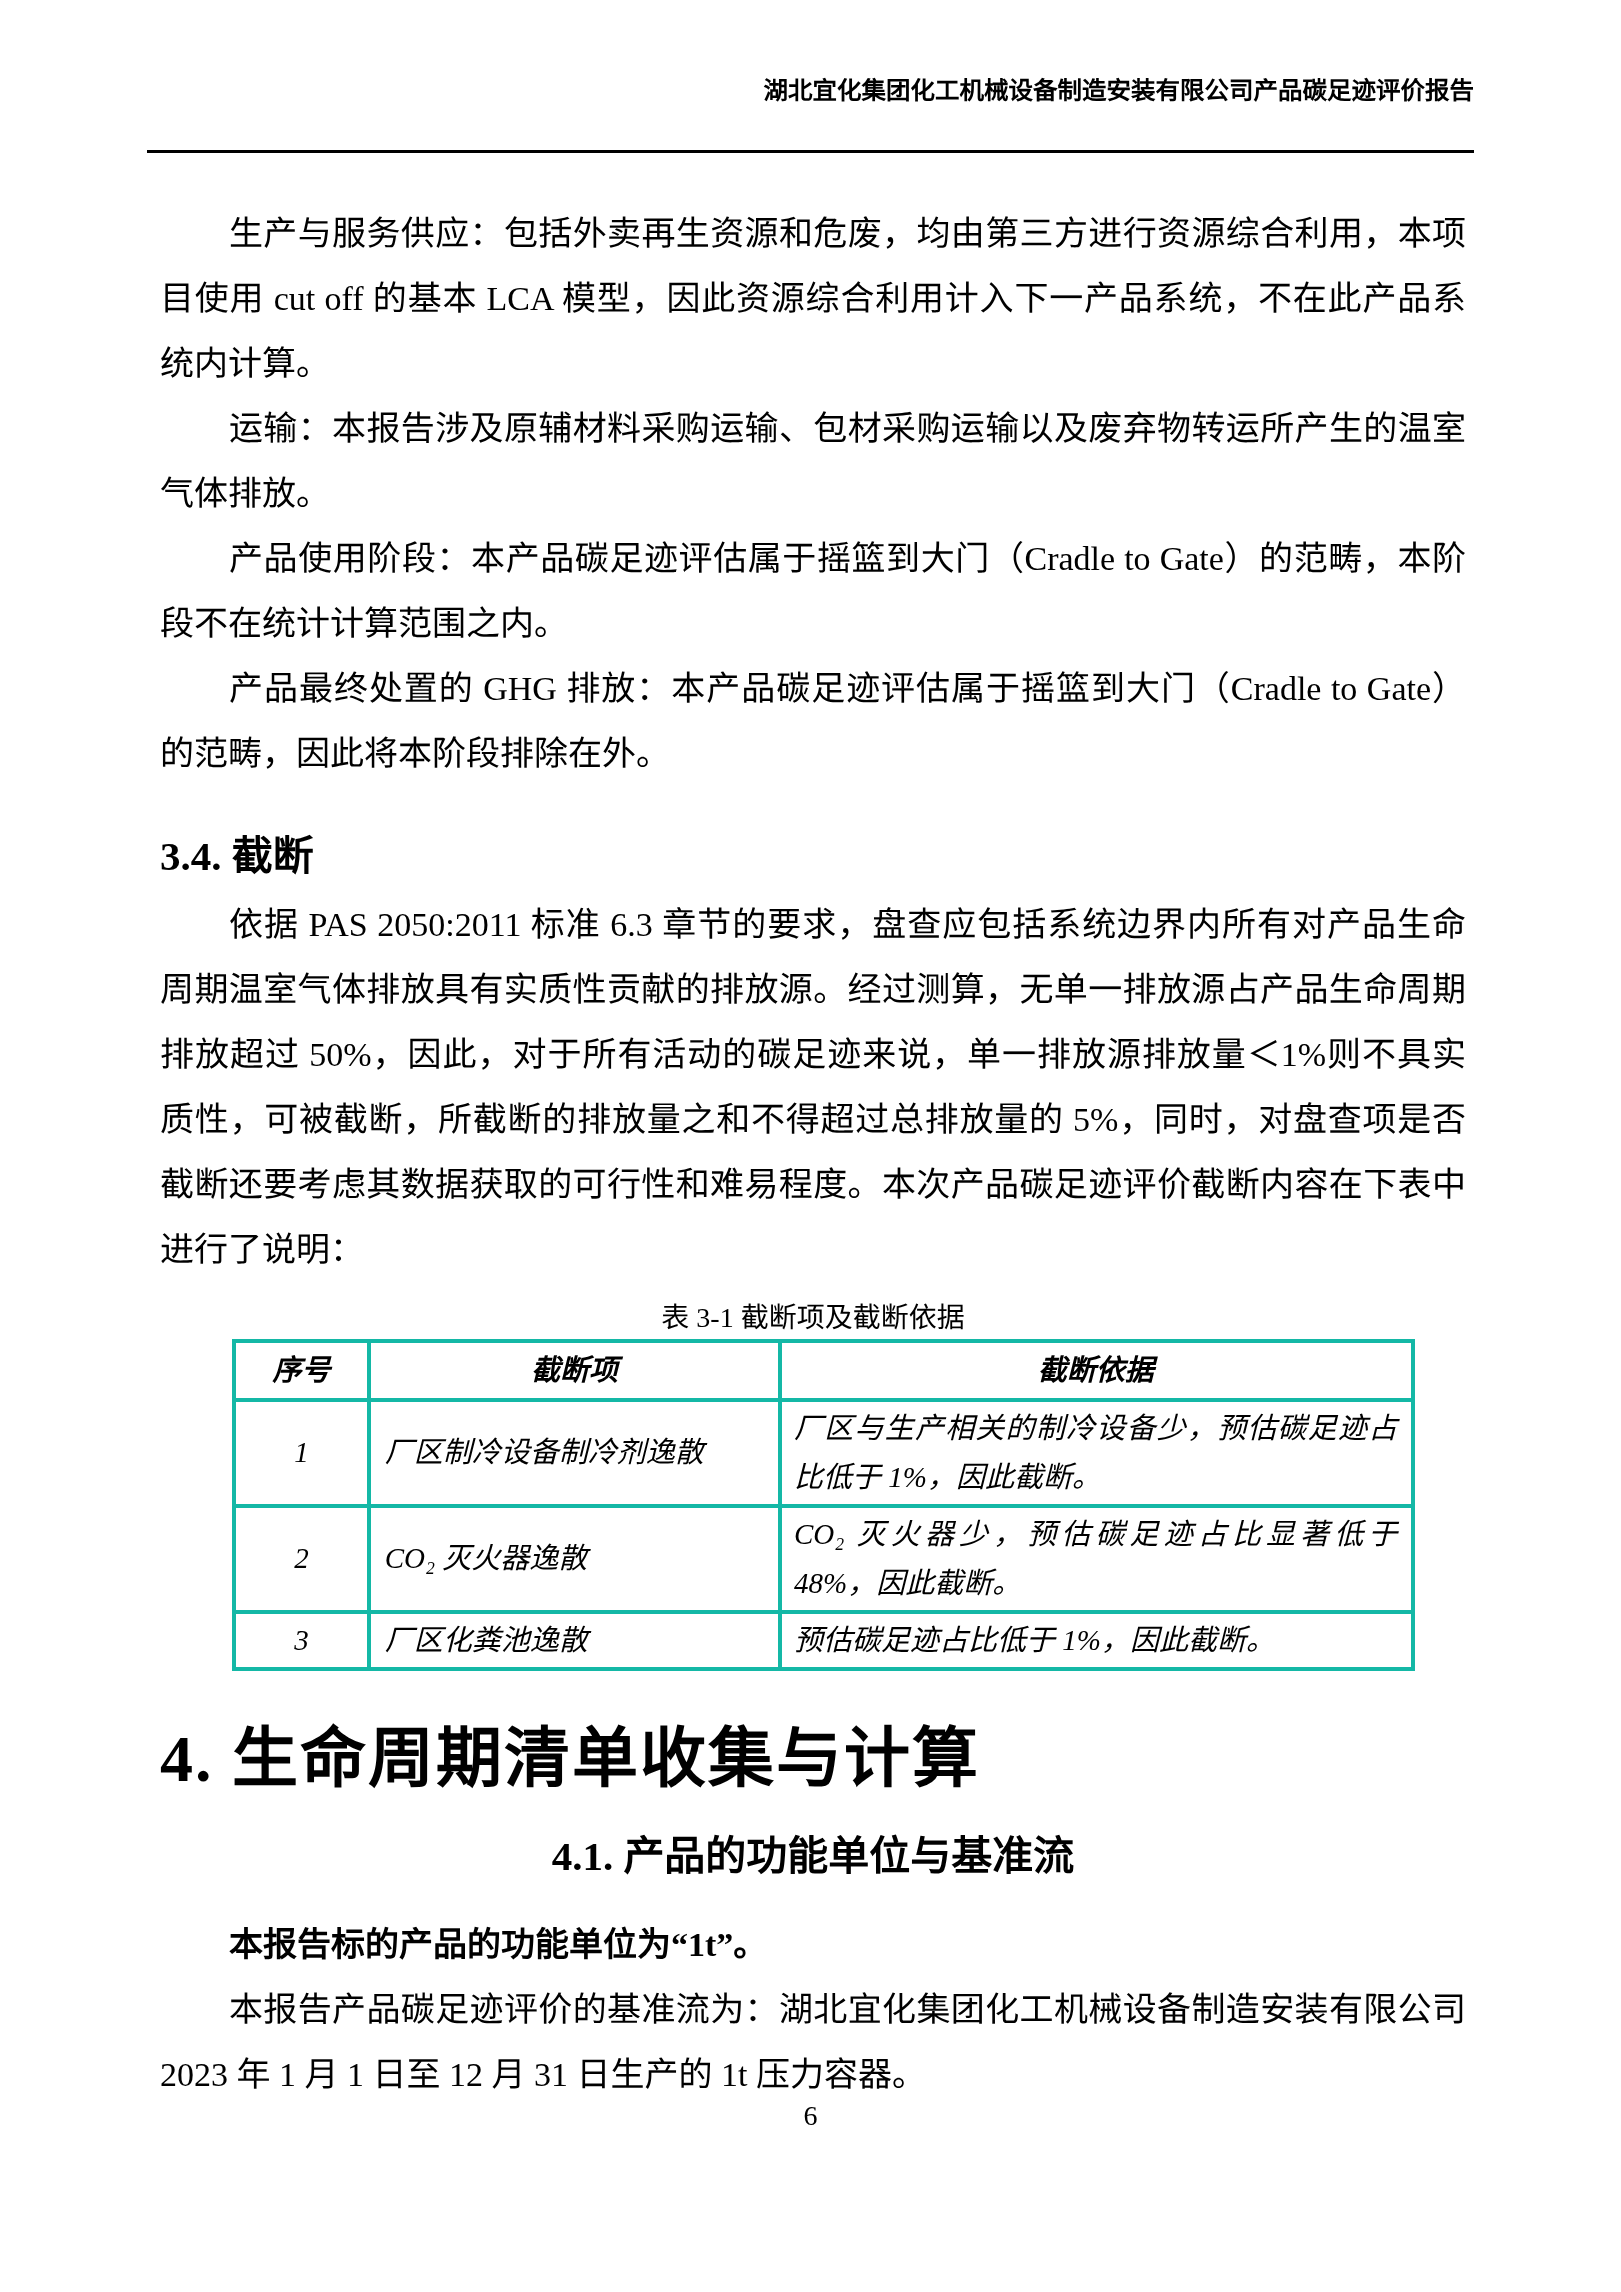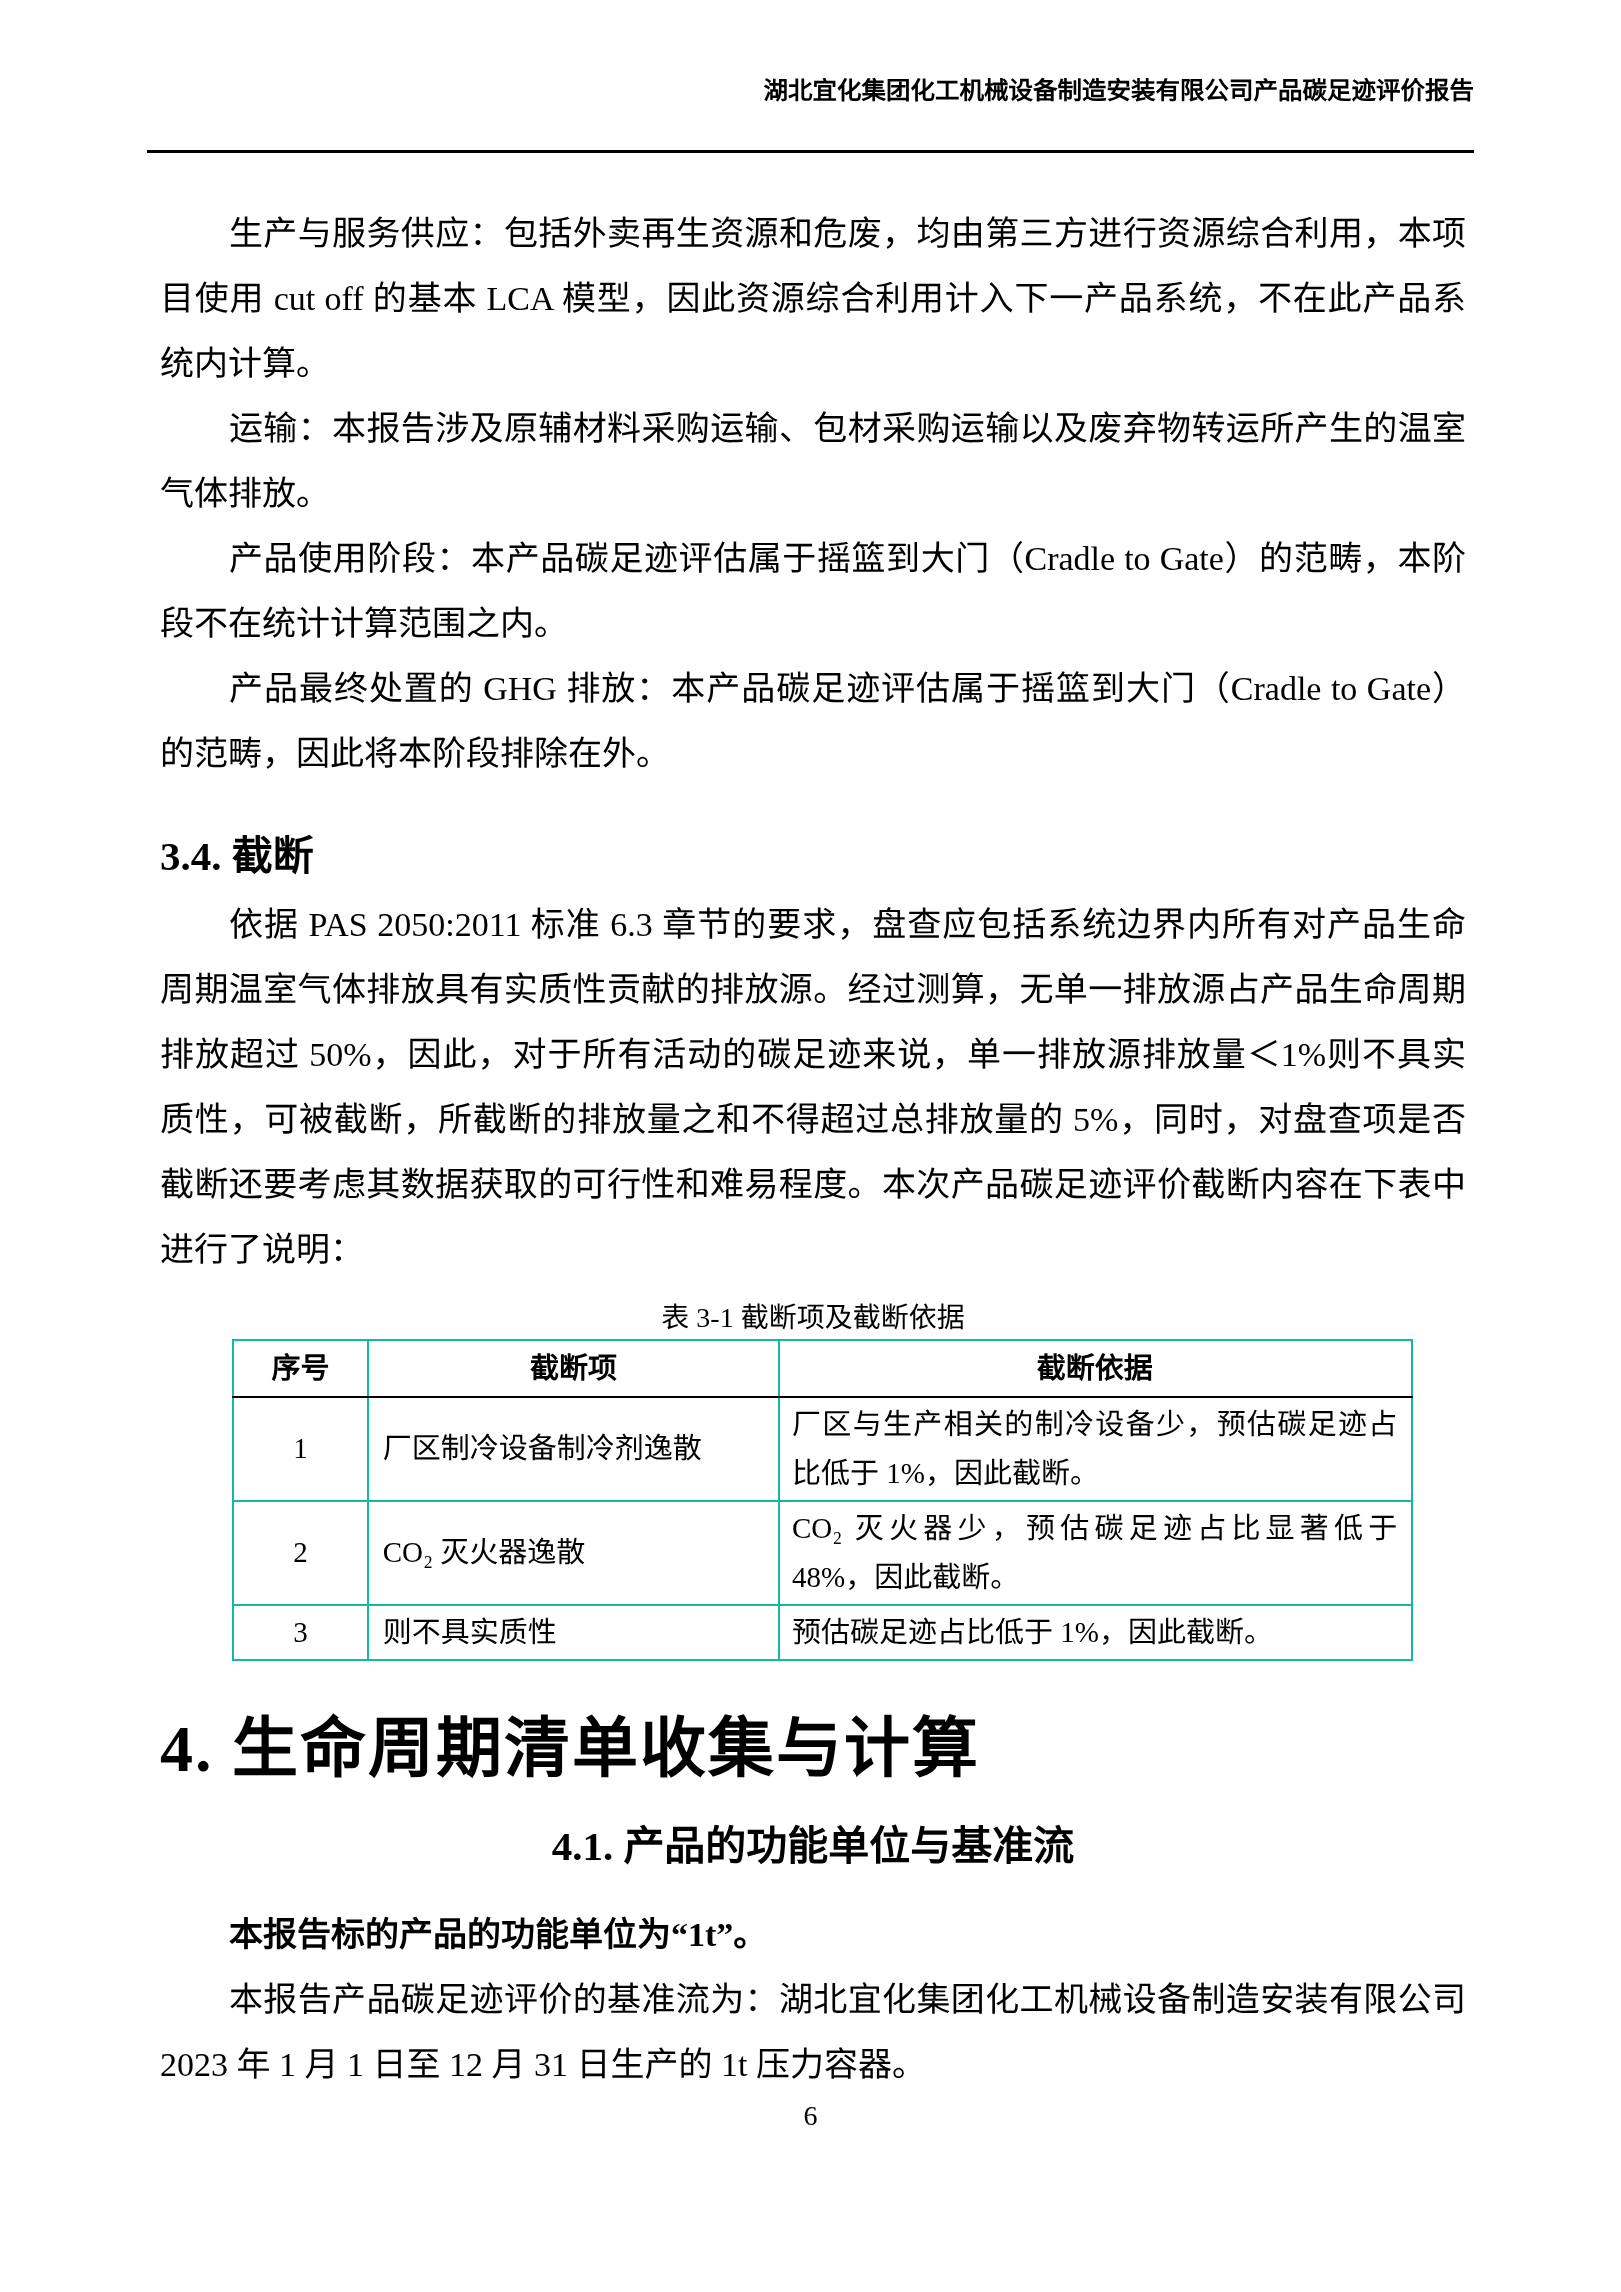--- a/index.html
+++ b/index.html
@@ -51,25 +51,26 @@
   
   table.trunc{
     border-collapse:collapse;
     table-layout:fixed;
     width:1179px;
     margin-left:72px;
     font-size:29px;
     border:2.9px solid #000;
   }
   table.trunc td, table.trunc th{
-    border:2px solid #14b8a6;
+    border:4px solid #14b8a6;
     padding:2px 13.7px;
     line-height:49px;
     vertical-align:middle;
     font-weight:normal;
+    font-style:italic;
   }
   table.trunc tr.tr-head th{
     font-weight:bold;
     text-align:center;
     border-bottom:2.9px solid #000;
     line-height:51px;
   }
   table.trunc .c-no{text-align:center;}
   table.trunc .c-item{text-align:left;}
   table.trunc .c-basis{text-align:justify;padding-left:12px;}
@@ -141,21 +142,21 @@
         <td class="c-item">厂区制冷设备制冷剂逸散</td>
         <td class="c-basis">厂区与生产相关的制冷设备少，预估碳足迹占比低于 1%，因此截断。</td>
       </tr>
       <tr class="tr-mid">
         <td class="c-no">2</td>
         <td class="c-item">CO₂ 灭火器逸散</td>
         <td class="c-basis">CO₂ 灭火器少，预估碳足迹占比显著低于 48%，因此截断。</td>
       </tr>
       <tr class="tr-short">
         <td class="c-no">3</td>
-        <td class="c-item">则不具实质性</td>
+        <td class="c-item">厂区化粪池逸散</td>
         <td class="c-basis">预估碳足迹占比低于 1%，因此截断。</td>
       </tr>
     </tbody>
       </table>
 
     <h1 class="h-4">4. 生命周期清单收集与计算</h1>
 
     <h2 class="h-41">4.1. 产品的功能单位与基准流</h2>
 
     <p class="body-par par-after-h">本报告标的产品的功能单位为“1t”。</p>

